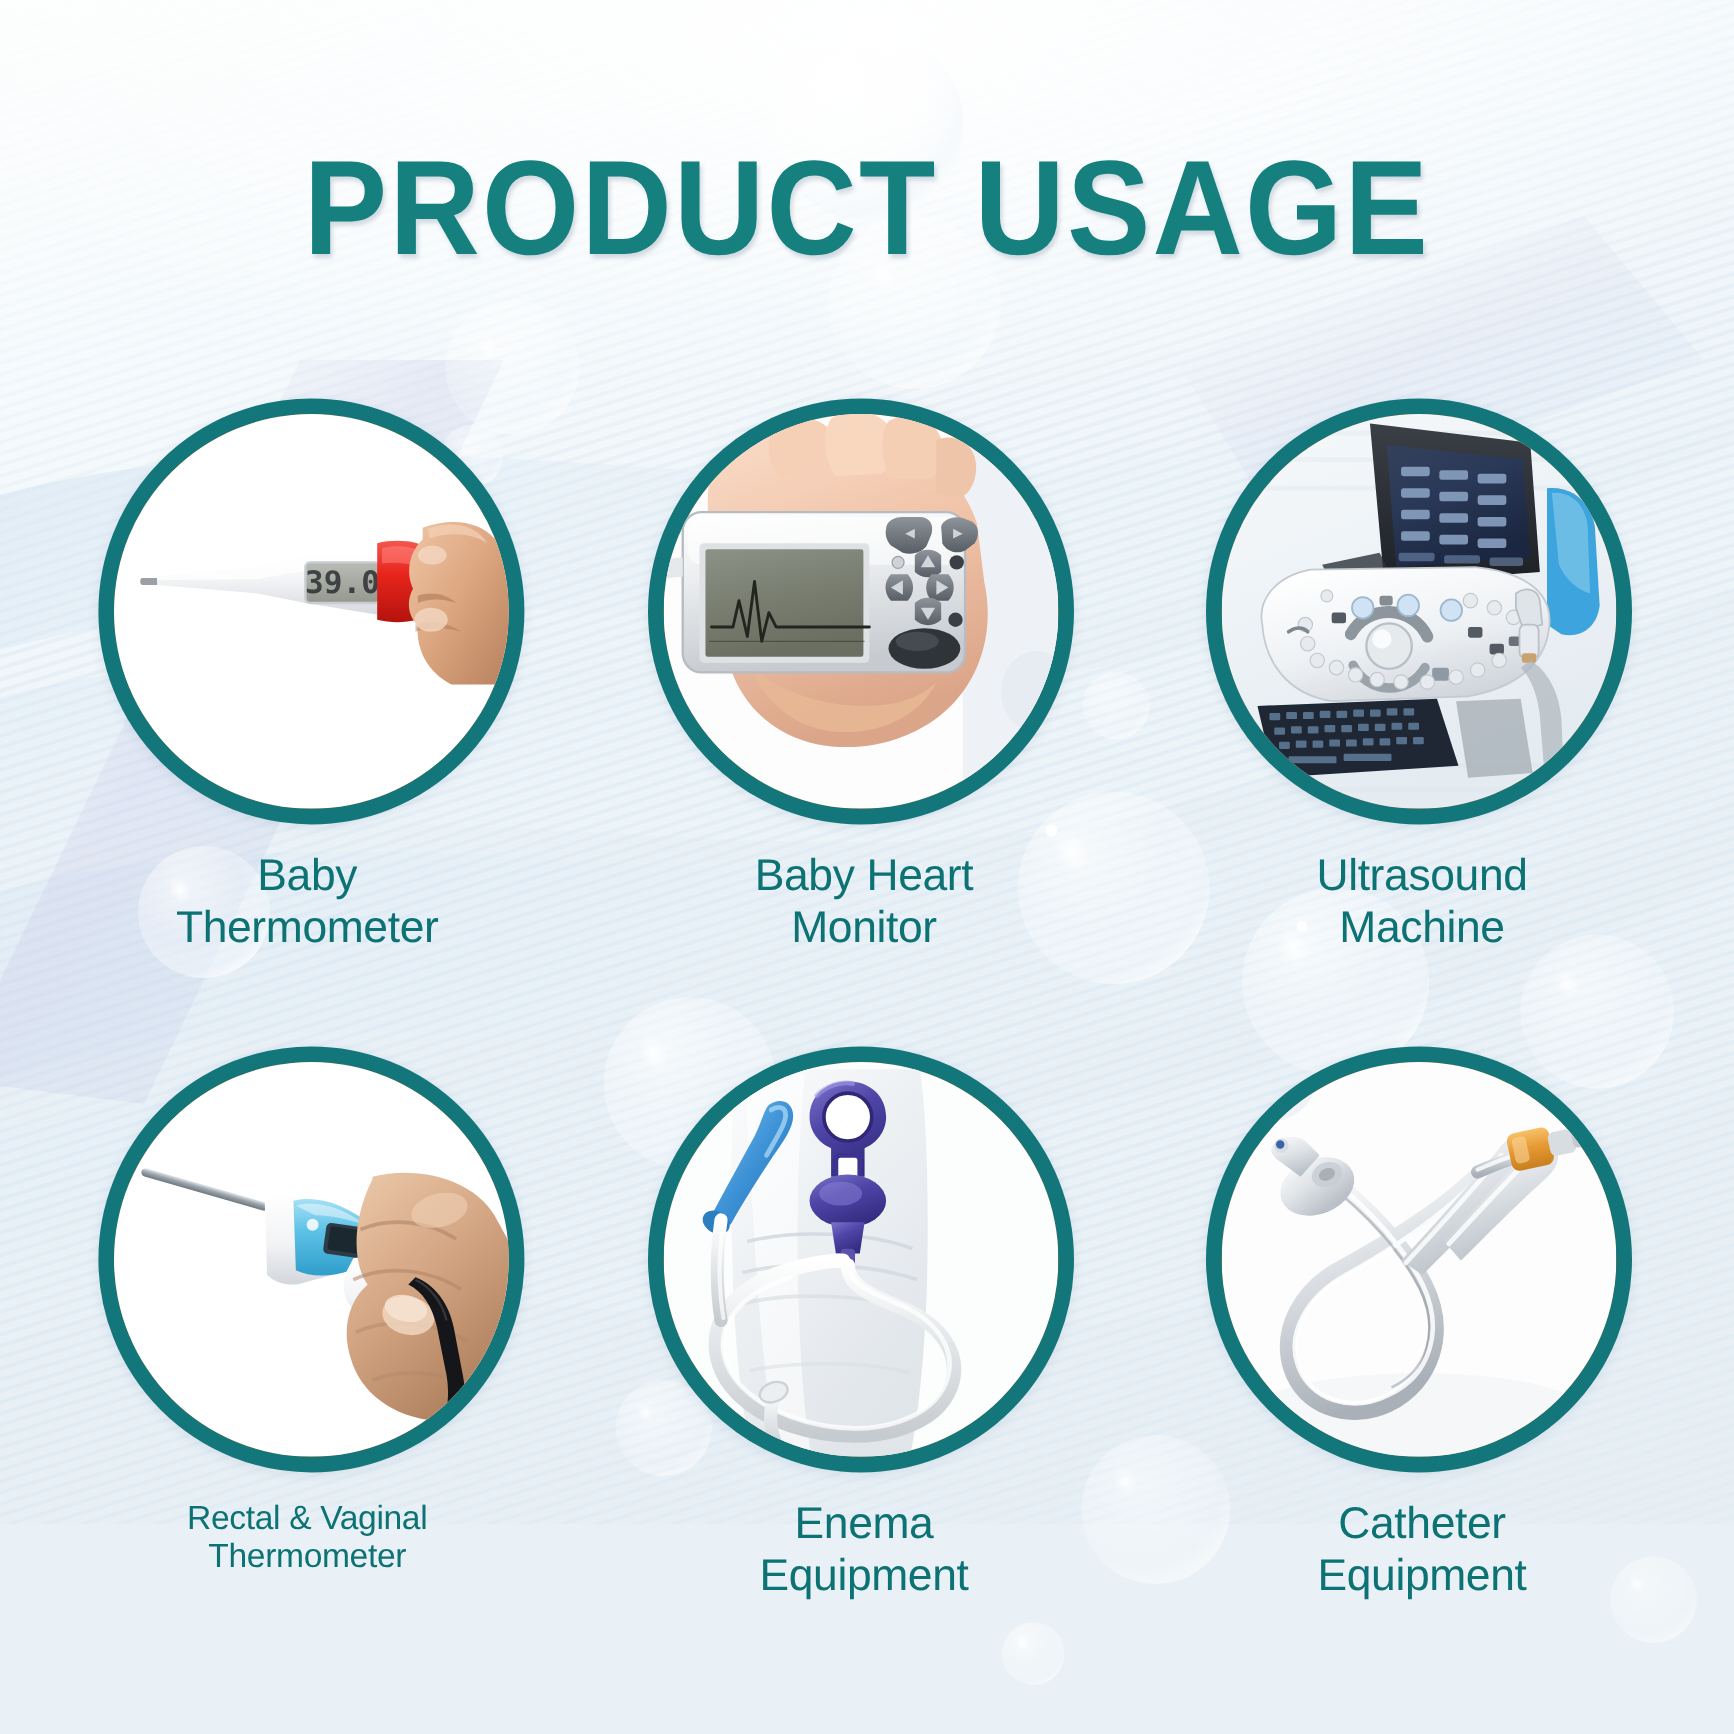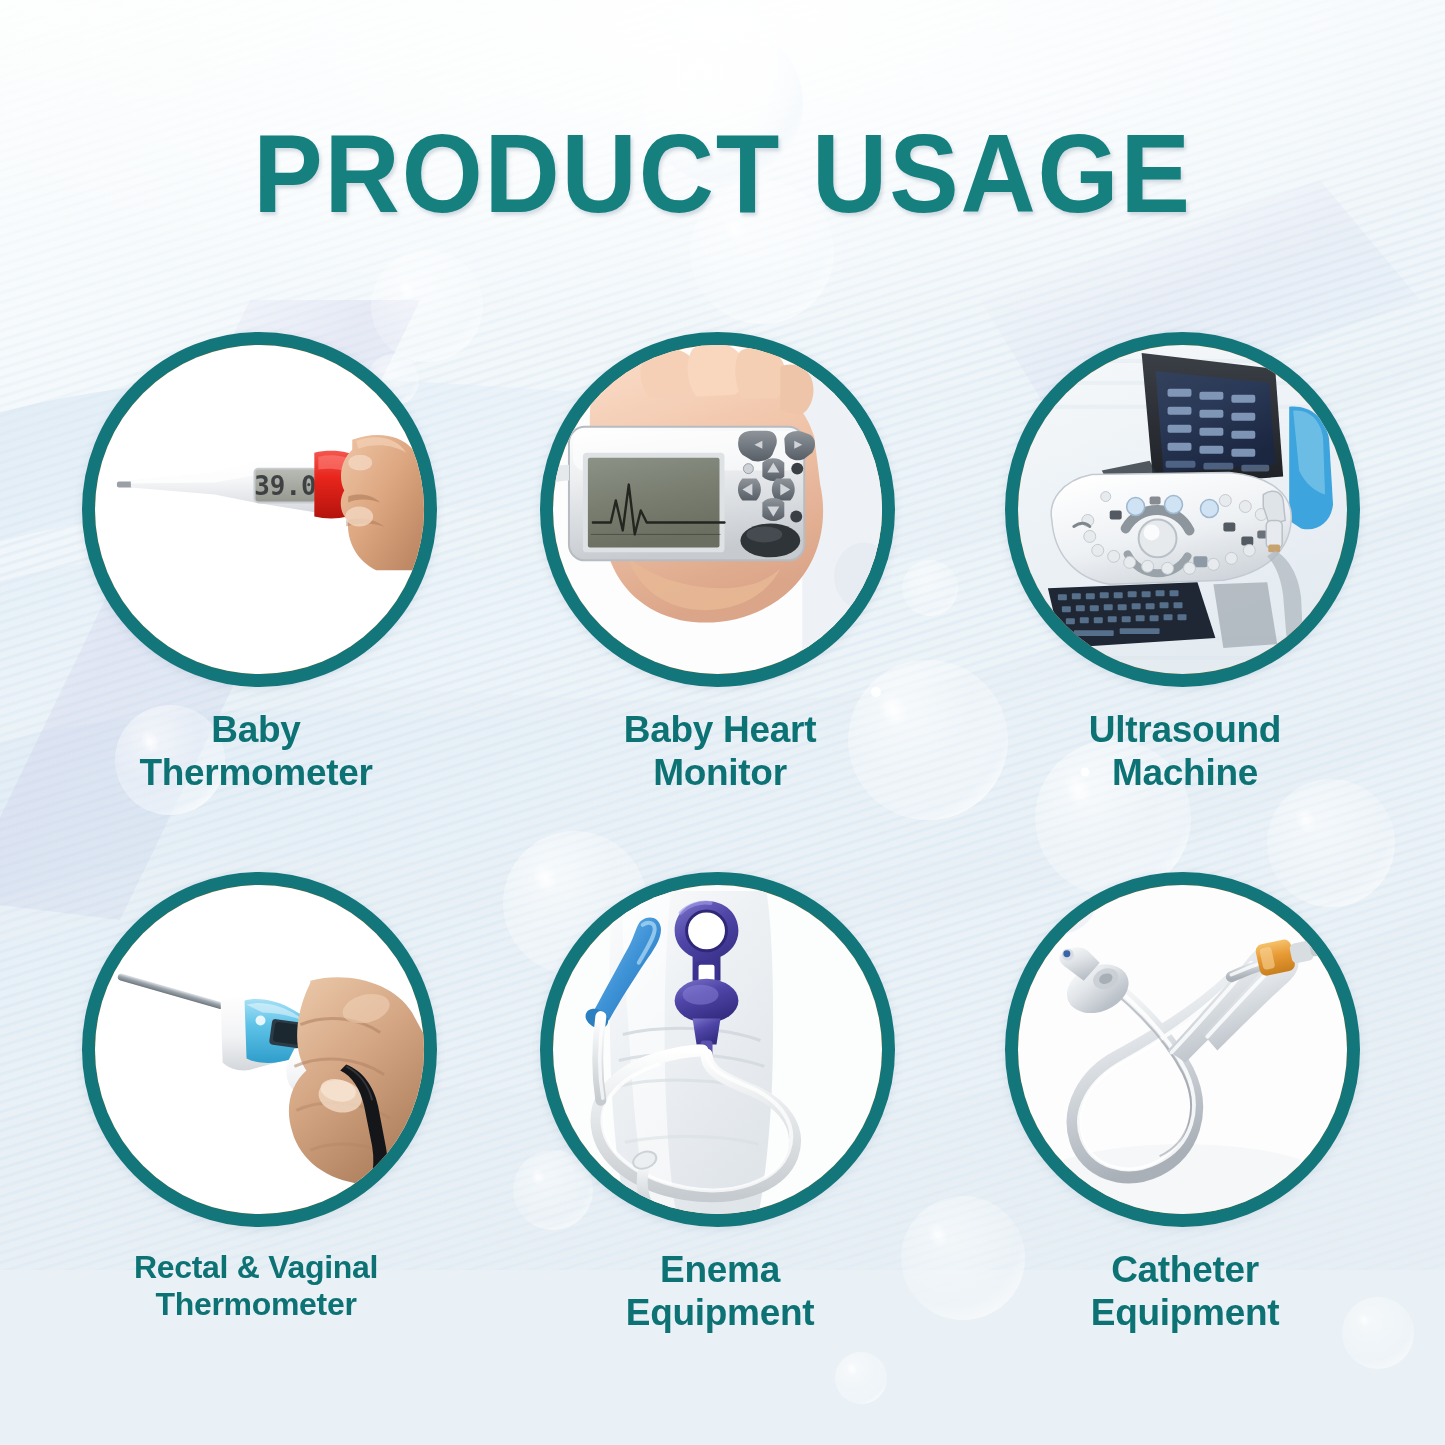--- a/index.html
+++ b/index.html
@@ -47,28 +47,28 @@
     box-shadow:0 2px 10px rgba(80,110,140,.12);
   }
   .ring .photo { position:absolute; inset:0; }
   .ring .photo svg { display:block; width:100%; height:100%; }
 
   .caption {
     margin-top:22px;
     width:360px;
     text-align:center;
     font-size:37px;
-    font-weight:bold;
+    font-weight:normal;
     line-height:1.16;
     color:#0d7274;
     letter-spacing:-0.3px;
     white-space:pre-line;
   }
   .cell.c1.r1 .caption { margin-left:-6px; }
-  .cell.c1.r2 .caption { margin-left:-6px; font-size:32px; }
+  .cell.c1.r2 .caption { margin-left:-6px; font-size:28px; }
 
   
   #bubbles { position:absolute; inset:0; z-index:3; pointer-events:none; }
   #bubbles svg { display:block; width:1445px; height:1445px; }
 </style>
 </head>
 <body>
 
 <div id="bg">
   <svg viewBox="0 0 1445 1445" xmlns="http://www.w3.org/2000/svg">

